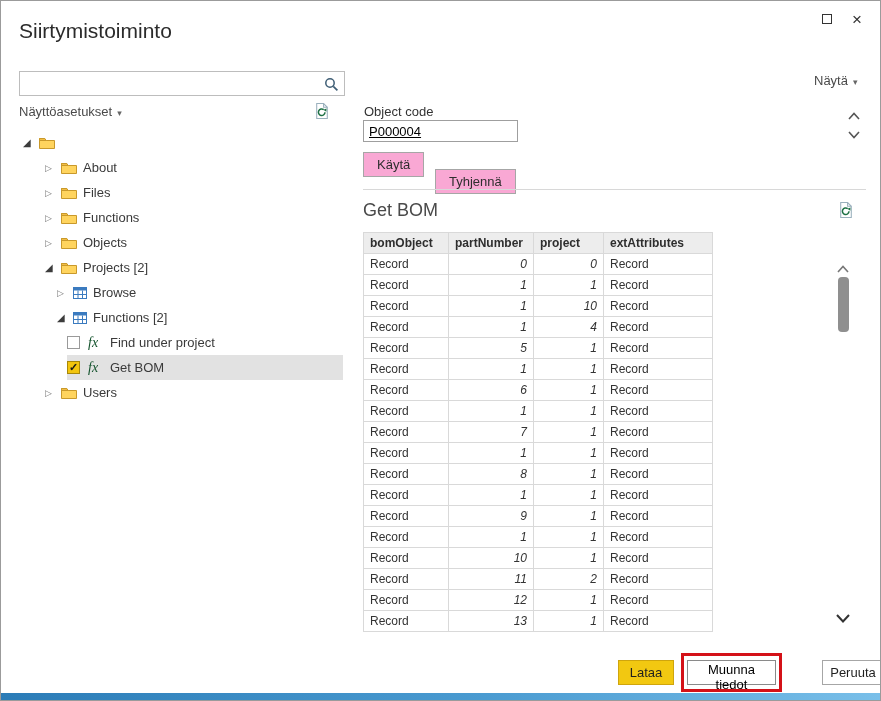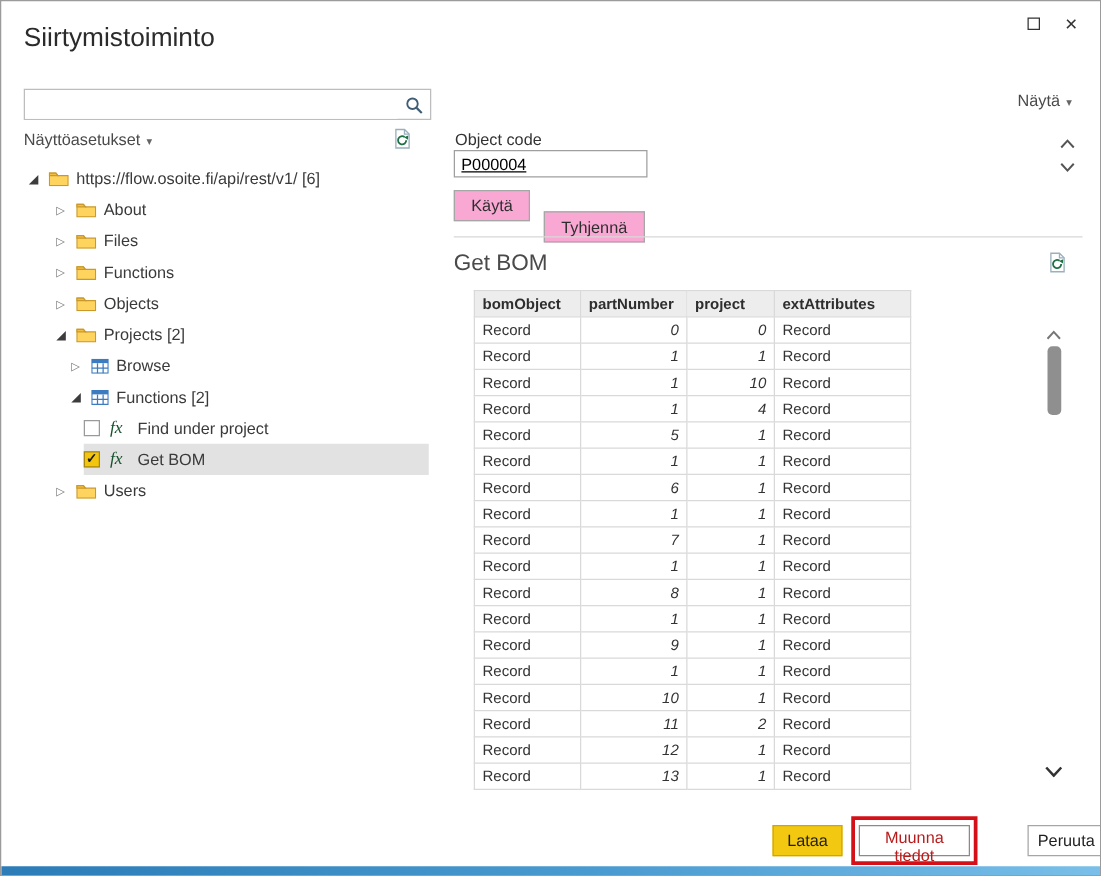--- a/index.html
+++ b/index.html
@@ -45,35 +45,35 @@
   .view-menu { position:absolute; left:813px; top:72px; font-size:13px; color:#4a4a4a; }
   .pane-chevron { position:absolute; left:847px; }
   .obj-label { position:absolute; left:363px; top:103px; font-size:13px; color:#333; }
   .obj-input { position:absolute; left:362px; top:119px; width:155px; height:22px; border:1px solid #9f9f9f; font-size:13px; padding:0 5px; font-family:inherit;text-decoration:underline; }
   .btn { background:#f9a8d4; border:1px solid #a6a6a6; font-size:13px; color:#2e2e2e; padding:0 13px; height:25px; font-family:inherit; cursor:default; }
   .kayta { position:absolute; left:362px; top:151px; }
   .tyhjenna { position:absolute; left:434px; top:168px; }
   .divider { position:absolute; left:362px; top:188px; width:503px; border-top:1px solid #d8d8d8; }
   .preview-title { position:absolute; left:362px; top:199px; font-size:18px; color:#4a4a4a; }
 
-  table.preview { position:absolute; left:362px; top:231px; border-collapse:collapse; font-size:12px; table-layout:fixed;margin-left:16px; }
+  table.preview { position:absolute; left:362px; top:231px; border-collapse:collapse; font-size:12px; table-layout:fixed; }
   table.preview th, table.preview td { border:1px solid #d9d9d9; padding:0 6px; height:21px; overflow:hidden; white-space:nowrap; }
   table.preview th { background:#ededed; font-weight:bold; text-align:left; color:#2e2e2e; }
   table.preview td { color:#333; }
   table.preview td.num { text-align:right; font-style:italic; }
 
   .table-scrollbar { position:absolute; left:833px; top:256px; width:18px; height:372px; }
   .sb-up { position:absolute; top:2px; left:3px; }
   .sb-thumb { position:absolute; top:20px; left:4px; width:11px; height:55px; background:#8f8f8f; border-radius:4px; }
   .sb-down { position:absolute; bottom:2px; left:2px; }
 
   
   .btn-lataa { position:absolute; left:617px; top:659px; width:56px; height:25px; background:#F2C811; border:1px solid #cfa50d; font-size:13px; color:#1f1f1f; font-family:inherit; }
   .red-annotation { position:absolute; left:680px; top:652px; width:101px; height:39px; border:3px solid #d41118; display:flex; align-items:center; justify-content:center; }
-  .btn-muunna { width:89px; height:25px; background:#fff; border:1px solid #8a8a8a; font-size:13px; color:#b91c1c; font-family:inherit; }
+  .btn-muunna { width:89px; height:25px; background:#fff; border:1px solid #8a8a8a; font-size:13px; color:#000000; font-family:inherit; }
   .btn-peruuta { position:absolute; left:789px; top:659px; width:62px; height:25px; background:#fff; border:1px solid #a6a6a6; font-size:13px; color:#1f1f1f; font-family:Liberation Sans, sans-serif;margin-left:32px; }
 
   .bottom-strip { position:absolute; left:0; bottom:0; width:100%; height:7px;
     background:linear-gradient(90deg,#2b7cb7 0%, #4a9bd1 55%, #79bfe9 100%); }
 </style>
 </head>
 <body>
 
 <div class="dialog">
 
@@ -113,21 +113,20 @@
 
     <div class="trow lvl0">
       <div class="inner">
         <span class="twisty expanded">◢</span>
         <span class="tree-ico">
             <svg width="16" height="13" viewBox="0 0 16 13">
               <path d="M0.5 2.5 h5.2 l1.6 2 h8.2 v8 H0.5 z" fill="#FFD45E" stroke="#C9992B"></path>
               <path d="M0.5 2.5 h5.2 l1.6 2 H0.5 z" fill="#F2BE45" stroke="#C9992B"></path>
             </svg>
           </span>
-        <span>https://flow.osoite.fi/api/rest/v1/ [6]</span>
       </div>
     </div>
 
     <div class="trow lvl1">
       <div class="inner">
         <span class="twisty collapsed">▷</span>
         <span class="tree-ico">
             <svg width="16" height="13" viewBox="0 0 16 13">
               <path d="M0.5 2.5 h5.2 l1.6 2 h8.2 v8 H0.5 z" fill="#FFD45E" stroke="#C9992B"></path>
               <path d="M0.5 2.5 h5.2 l1.6 2 H0.5 z" fill="#F2BE45" stroke="#C9992B"></path>

